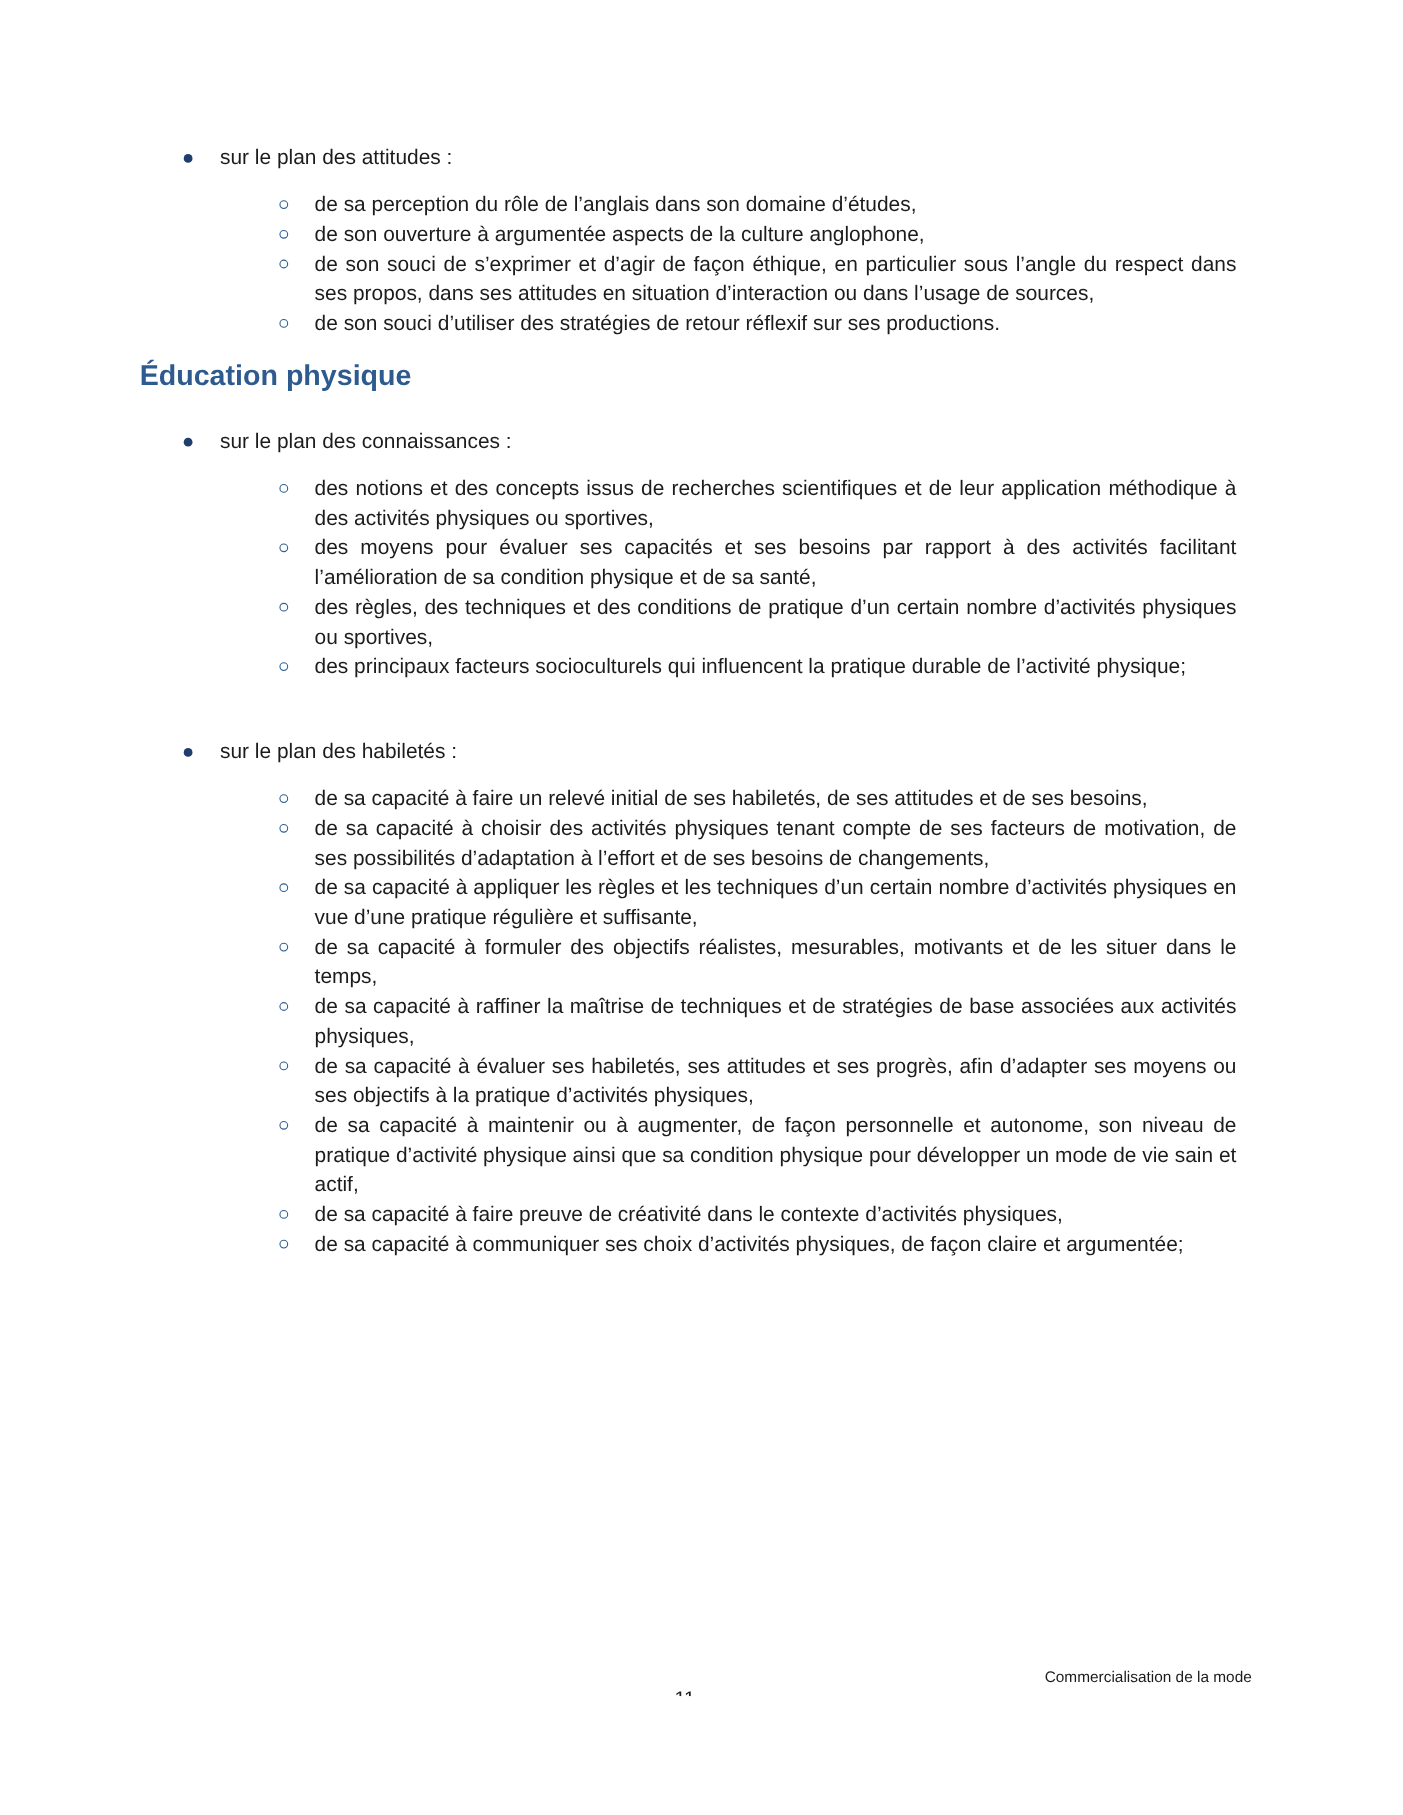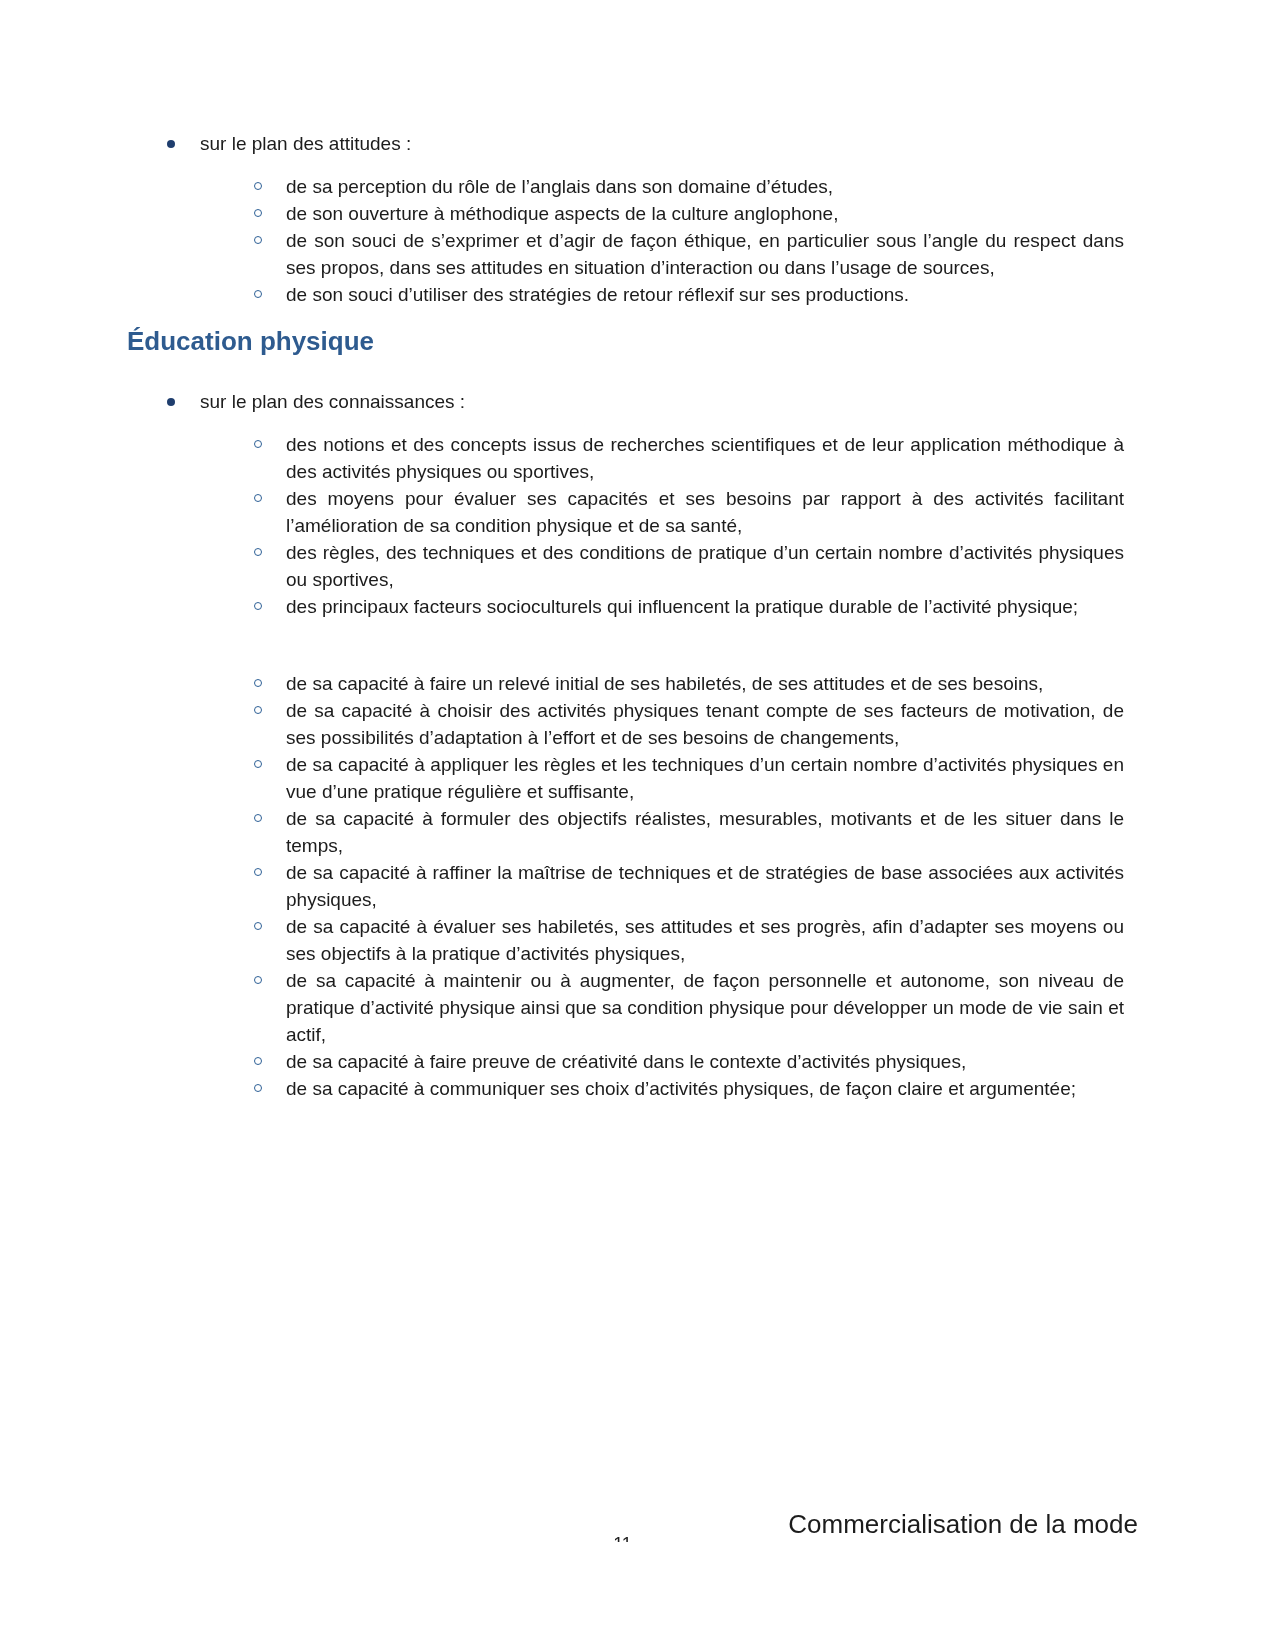--- a/index.html
+++ b/index.html
@@ -38,21 +38,21 @@
     margin:16px 0 0 0;
     font-size:26px;line-height:34px;font-weight:700;
     color:var(--heading-blue);
   }
   p.intro-paragraph{margin:8px 0 0 0;text-align:justify;}
   section.bullet-section{margin:0;}
   section.gap-medium{margin-top:30px;}
   section.gap-large{margin-top:50px;}
   .footer-title{
     position:absolute;top:1512px;right:137px;
-    font-size:26px;line-height:24px;color:var(--body-text);
+    font-size:14px;line-height:24px;color:var(--body-text);
   }
   .page-number{
     position:absolute;top:1532px;left:0;right:30px;
     text-align:center;font-size:18px;line-height:24px;color:var(--body-text);
   }
 </style>
 </head>
 <body>
 
 <div class="page">
@@ -64,21 +64,21 @@
         <span>sur le plan des attitudes :</span>
       </div>
       <ul class="sub-list">
 
       <li class="sub-item">
           <span class="ring-marker"></span>
           <span class="li-text">de sa perception du rôle de l’anglais dans son domaine d’études,</span>
         </li>
           <li class="sub-item">
           <span class="ring-marker"></span>
-          <span class="li-text">de son ouverture à méthodique aspects de la culture anglophone,</span>
+          <span class="li-text">de son ouverture à argumentée aspects de la culture anglophone,</span>
         </li>
           <li class="sub-item">
           <span class="ring-marker"></span>
           <span class="li-text">de son souci de s’exprimer et d’agir de façon éthique, en particulier sous l’angle du respect dans ses propos, dans ses attitudes en situation d’interaction ou dans l’usage de sources,</span>
         </li>
           <li class="sub-item">
           <span class="ring-marker"></span>
           <span class="li-text">de son souci d’utiliser des stratégies de retour réflexif sur ses productions.</span>
         </li>
         </ul>
@@ -107,20 +107,24 @@
           <span class="li-text">des règles, des techniques et des conditions de pratique d’un certain nombre d’activités physiques ou sportives,</span>
         </li>
           <li class="sub-item">
           <span class="ring-marker"></span>
           <span class="li-text">des principaux facteurs socioculturels qui influencent la pratique durable de l’activité physique;</span>
         </li>
         </ul>
     </section>
 
     <section class="bullet-section gap-large">
+      <div class="lead-line">
+        <span class="dot-marker"></span>
+        <span>sur le plan des habiletés :</span>
+      </div>
       <ul class="sub-list">
 
       <li class="sub-item">
           <span class="ring-marker"></span>
           <span class="li-text">de sa capacité à faire un relevé initial de ses habiletés, de ses attitudes et de ses besoins,</span>
         </li>
           <li class="sub-item">
           <span class="ring-marker"></span>
           <span class="li-text">de sa capacité à choisir des activités physiques tenant compte de ses facteurs de motivation, de ses possibilités d’adaptation à l’effort et de ses besoins de changements,</span>
         </li>

